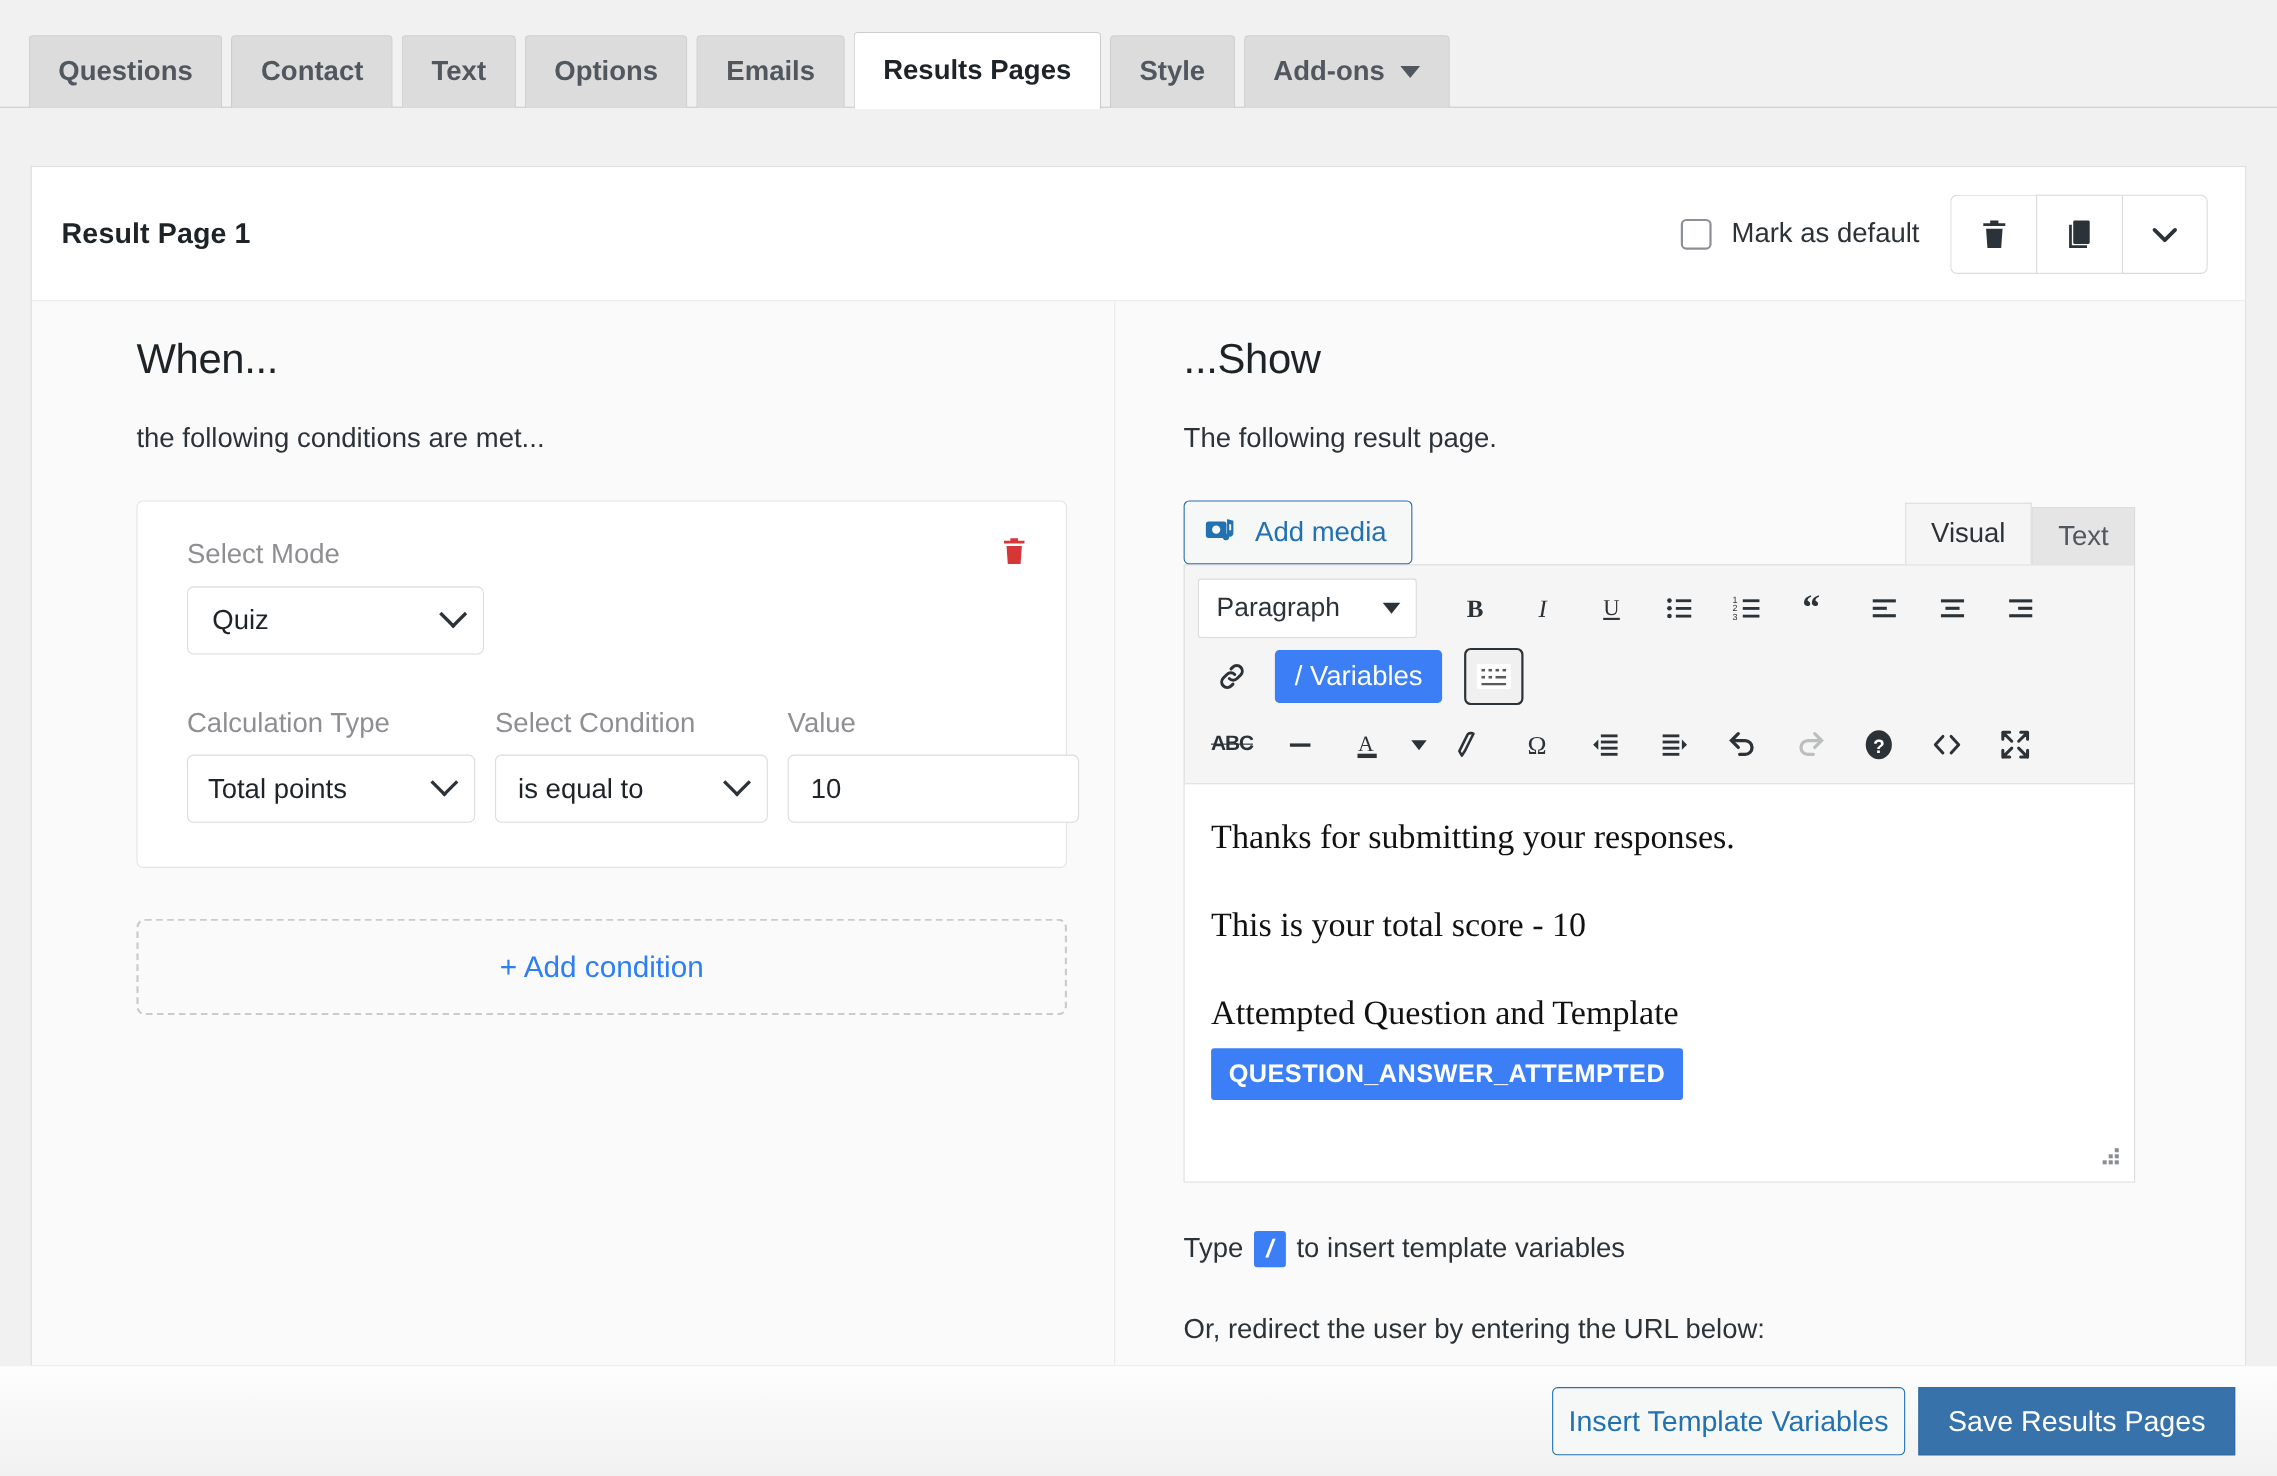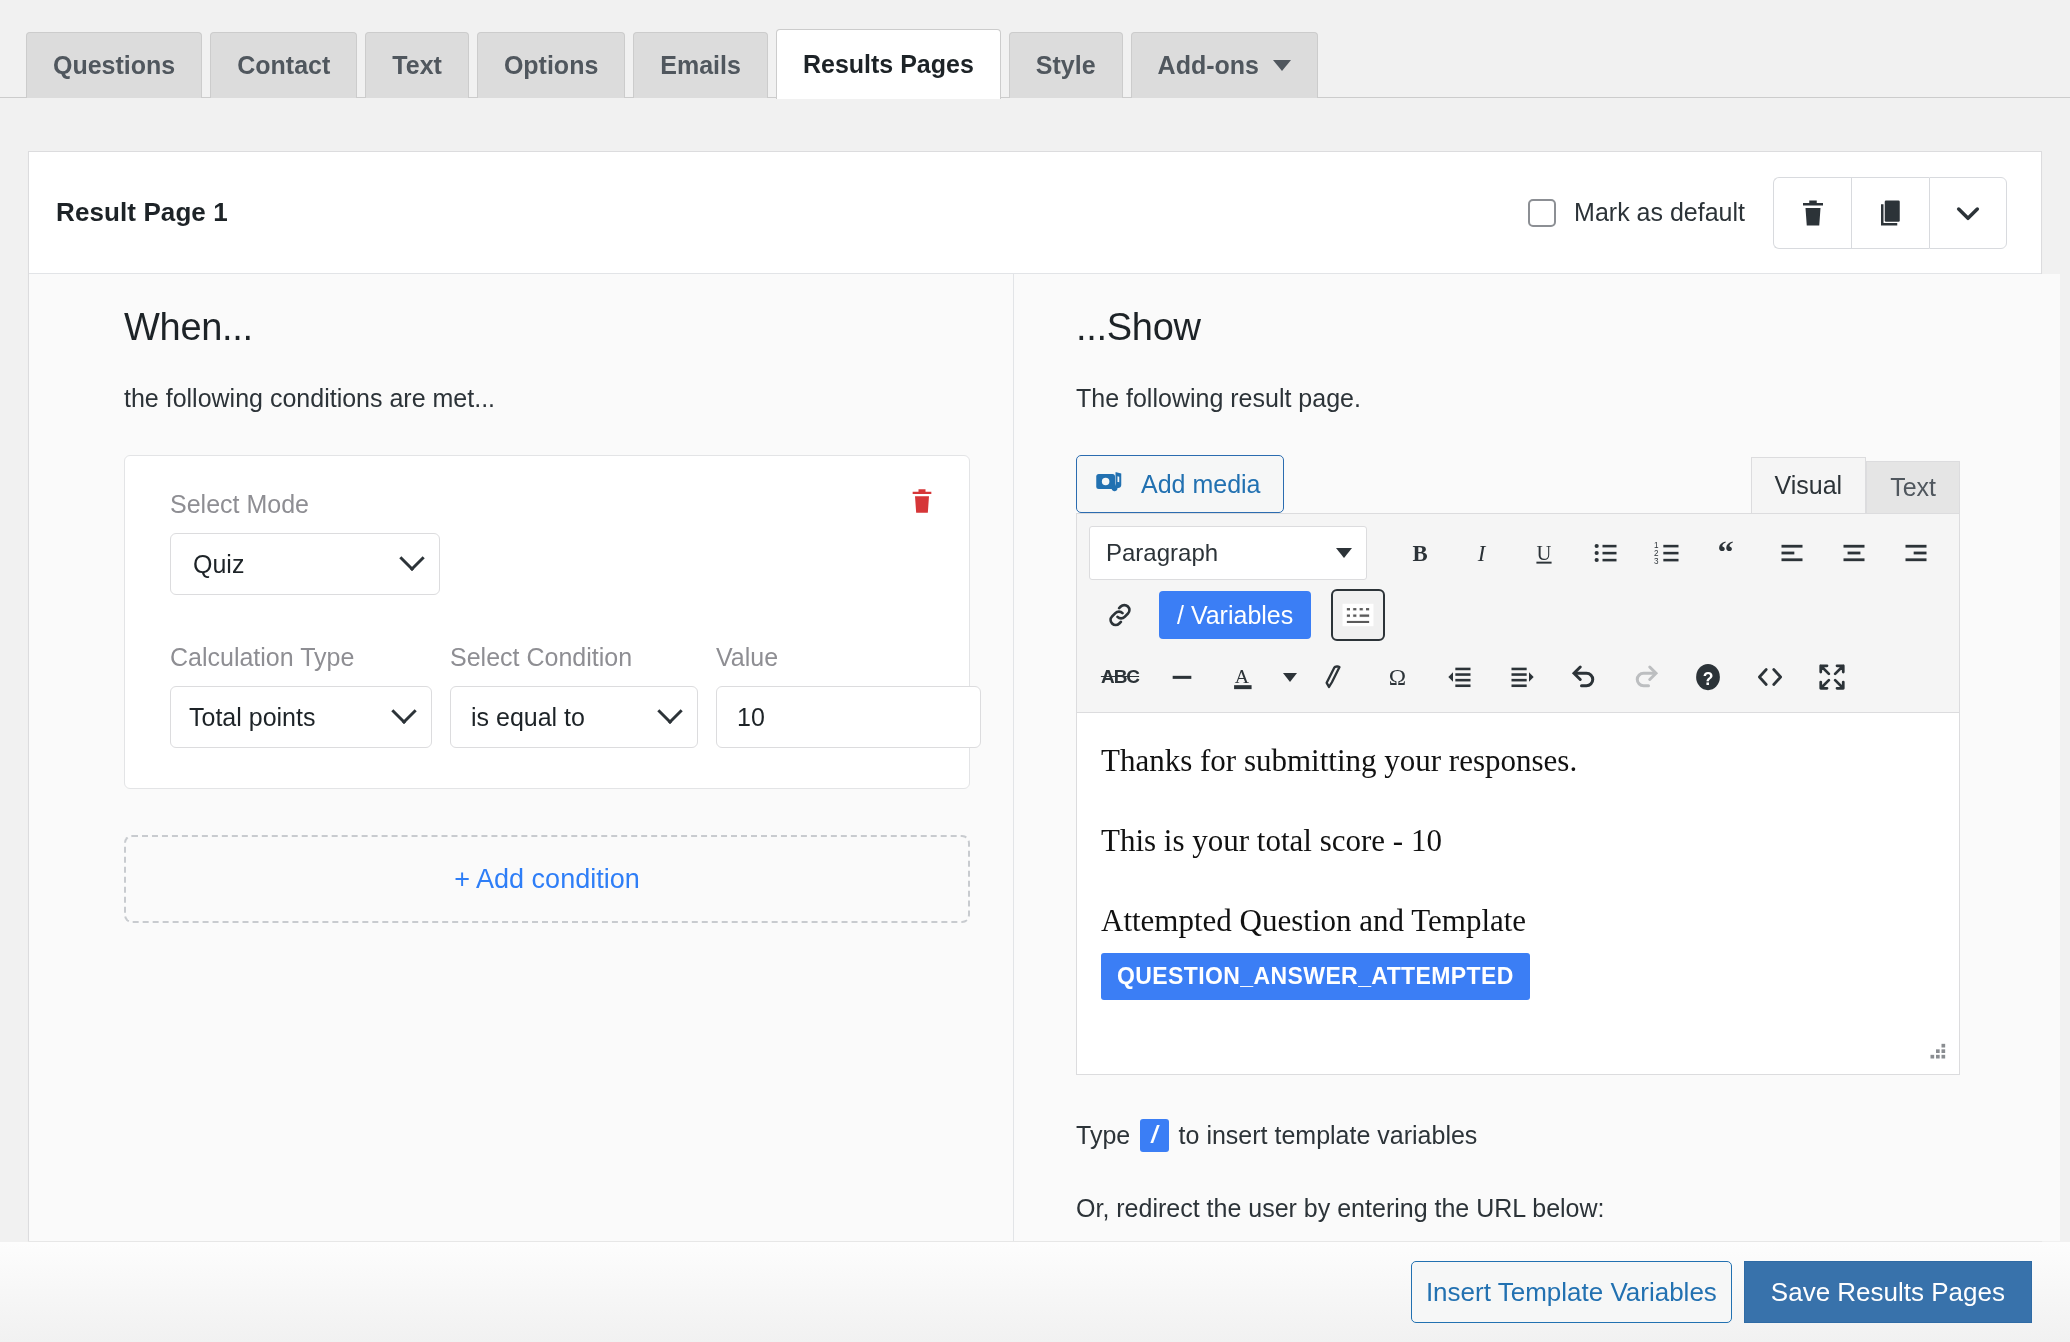--- a/index.html
+++ b/index.html
@@ -244,21 +244,21 @@
   .tbar { padding: 10px 12px 6px 12px; }
   .trow { display:flex; align-items:center; gap: 0; flex-wrap: nowrap; }
   .trow + .trow { margin-top: 4px; }
   .tbtn {
     width: 62px; height: 58px;
     display:flex; align-items:center; justify-content:center;
     cursor:pointer;
     color:#2c3338;
   }
   .selpara {
-    width: 278px; height: 54px;
+    width: 199px; height: 54px;
     background:#fff;
     border:1px solid #dcdcde;
     border-radius:3px;
     display:flex; align-items:center;
     padding: 0 14px 0 16px;
     font-size: 24px;
     color:#2c3338;
     margin-right: 22px;
     cursor:pointer;
   }

